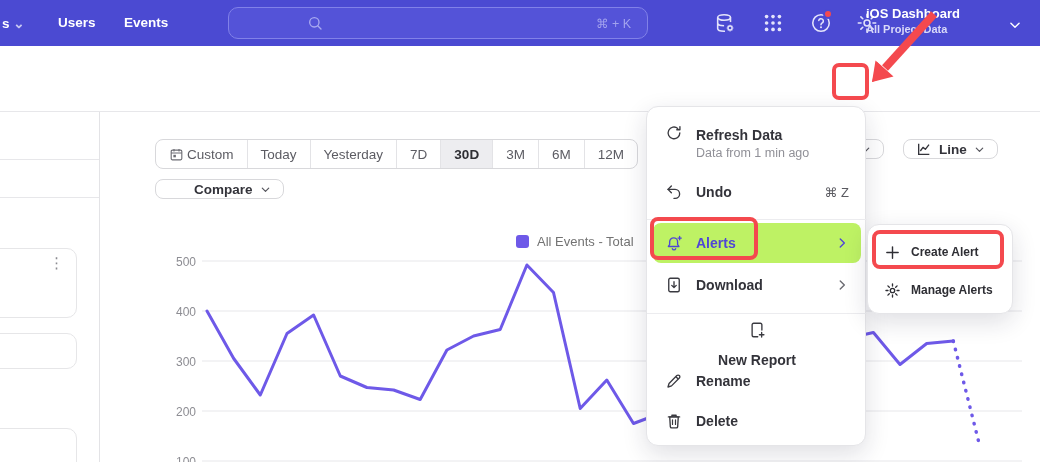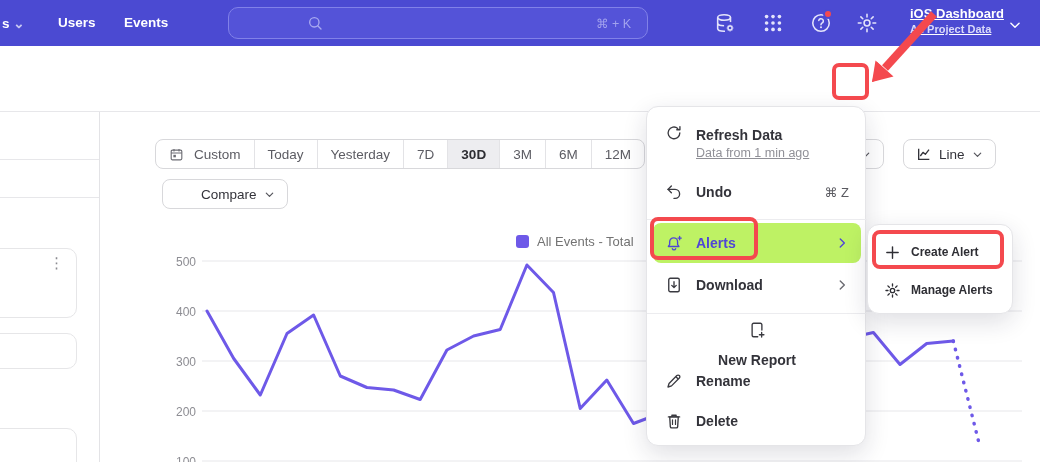--- a/index.html
+++ b/index.html
@@ -9,21 +9,21 @@
   .abs { position:absolute; }
 
   
   .topnav { left:0; top:0; width:1040px; height:46px; background:#4b4ad2; z-index:4; }
   .navitem { color:#fff; font-size:13.5px; font-weight:600; top:15px; cursor:pointer; }
   .nav-chevron { color:#c9c9f2; }
   .searchpill { left:228px; top:7px; width:420px; height:32px; background:#5453d8; border:1px solid #8181e8; border-radius:10px; display:flex; align-items:center; color:#cacaf4; }
   .searchpill .ph { font-size:13.5px; color:#d7d7f8; margin-left:16px; }
   .searchpill .sc { margin-left:auto; margin-right:16px; font-size:12.5px; color:#a3a3ee; }
   .navicon { top:12px; width:22px; height:22px; color:#e4e4fb; cursor:pointer; }
-  .project { left:910px; top:6px; color:#fff; cursor:pointer;text-decoration:underline; }
+  .project { left:866px; top:6px; color:#fff; cursor:pointer; }
   .project .nm { font-size:13px; font-weight:700; }
   .project .sub { font-size:11px; font-weight:600; color:#d9d9f9; margin-top:2px; }
 
   
   .header { left:0; top:46px; width:1040px; height:66px; background:#fff; border-bottom:1px solid #e7e7ea; z-index:3; }
   .thumb { left:13px; top:72px; width:23px; height:23px; background:#e9e6fb; border:1px solid #d9d2f6; border-radius:6px; display:flex; align-items:center; justify-content:center; color:#7a5af8; }
   .title { left:52px; top:71px; font-size:16px; font-weight:700; color:#2e2e33; }
   .crumb { left:168px; top:72px; font-size:14.5px; color:#9b9ba1; }
   .avatar { left:652px; top:64px; width:30px; height:30px; border-radius:50%; background:#f26060; color:#fff; font-size:11px; font-weight:700; display:flex; align-items:center; justify-content:center; cursor:pointer; }
   .linkicon { left:702px; top:70px; width:19px; height:19px; color:#3c3c42; cursor:pointer; }
@@ -34,40 +34,40 @@
   .savebtn { left:972px; top:61px; width:54px; height:35px; background:#b5aef0; color:#fff; font-size:15px; font-weight:600; border:none; border-radius:9px; cursor:pointer; }
 
   
   .vline { left:99px; top:112px; width:1px; height:350px; background:#e3e3e6; }
   .sline { left:0; width:99px; height:1px; background:#e7e7ea; }
   .scard { left:-16px; width:93px; background:#fff; border:1px solid #e6e6e8; border-radius:10px; }
   .kebab { left:49px; font-size:15px; color:#8b8b91; letter-spacing:0; cursor:pointer; }
 
   
   .seg { left:155px; top:139px; height:30px; display:flex; background:#fff; border:1px solid #d8d8db; border-radius:8px; overflow:hidden; z-index:2; }
-  .seg .s { display:flex; align-items:center; justify-content:center; gap:10px; padding:0 13px; font-size:13.5px; color:#5c5c63; border-left:1px solid #e3e3e6; cursor:pointer; white-space:nowrap; }
+  .seg .s { display:flex; align-items:center; justify-content:center; gap:3px; padding:0 13px; font-size:13.5px; color:#5c5c63; border-left:1px solid #e3e3e6; cursor:pointer; white-space:nowrap; }
   .seg .s:first-child { border-left:none; }
   .seg .s.sel { background:#ededf0; color:#2e2e33; font-weight:700; }
-  .pillbtn { height:30px; background:#fff; border:1px solid #d8d8db; border-radius:8px; display:flex; align-items:center; gap:7px; padding:0 12px; font-size:13.5px; font-weight:400; color:#33333a; cursor:pointer; z-index:2; }
+  .pillbtn { height:20px; background:#fff; border:1px solid #d8d8db; border-radius:8px; display:flex; align-items:center; gap:7px; padding:0 12px; font-size:13.5px; font-weight:700; color:#33333a; cursor:pointer; z-index:2; }
   .chev { color:#55555c; }
 
   
   .legend { left:516px; top:234px; display:flex; align-items:center; gap:8px; z-index:2; cursor:pointer; }
   .legend .sw { width:13px; height:13px; border-radius:3px; }
   .legend .lb { font-size:13px; color:#737373; }
 
   
   #chart-svg { left:150px; top:250px; z-index:1; }
 
   
   .menu { left:646px; top:106px; width:220px; height:340px; background:#fff; border:1px solid #e5e5e8; border-radius:12px; box-shadow:0 8px 24px rgba(30,30,60,.14); z-index:5; }
   .mi { position:absolute; left:6px; width:208px; display:flex; align-items:center; gap:13px; padding:0 12px; border-radius:8px; cursor:pointer; }
   .mi .ic { width:18px; height:18px; color:#3a3a40; flex:0 0 auto; }
   .mi .lb { font-size:14px; font-weight:600; color:#33333a; }
-  .mi .sub { font-size:12.5px; color:#909097; margin-top:3px;text-decoration:underline; }
+  .mi .sub { font-size:12.5px; color:#909097; margin-top:3px; }
   .mi .right { margin-left:auto; font-size:13px; color:#5a5a60; }
   .mi .carr { margin-left:auto; width:14px; height:14px; color:#6b6b72; }
   .mi.hl { background:#bef264; }
   .mi.hl .lb, .mi.hl .ic, .mi.hl .carr { color:#4f46d6; }
   .mdiv { position:absolute; left:0; width:220px; height:1px; background:#ececef; }
 
   
   .submenu { left:867px; top:224px; width:146px; height:90px; background:#fff; border:1px solid #e5e5e8; border-radius:12px; box-shadow:0 8px 24px rgba(30,30,60,.14); z-index:6; }
   .smi { position:absolute; left:5px; width:136px; height:38px; display:flex; align-items:center; gap:10px; padding:0 11px; border-radius:8px; cursor:pointer; }
   .smi .ic { width:17px; height:17px; color:#2e2e34; }
@@ -186,21 +186,21 @@
     </div>
     <div class="s">Today</div>
     <div class="s">Yesterday</div>
     <div class="s">7D</div>
     <div class="s sel">30D</div>
     <div class="s">3M</div>
     <div class="s">6M</div>
     <div class="s">12M</div>
   </div>
 
-  <div class="abs pillbtn" style="left:162px;top:179px;padding-left:38px;">
+  <div class="abs pillbtn" style="left:155px;top:179px;padding-left:38px;">
     <span>Compare</span>
     <svg class="chev" width="11" height="11" viewBox="0 0 24 24">
         <path d="M5 9l7 7 7-7" stroke="currentColor" stroke-width="2.6" fill="none" stroke-linecap="round" stroke-linejoin="round"></path>
       </svg>
   </div>
 
   <div class="abs pillbtn" style="left:812px;top:139px;width:72px;justify-content:flex-end;z-index:2;">
     <svg class="chev" width="11" height="11" viewBox="0 0 24 24">
         <path d="M5 9l7 7 7-7" stroke="currentColor" stroke-width="2.6" fill="none" stroke-linecap="round" stroke-linejoin="round"></path>
       </svg>

